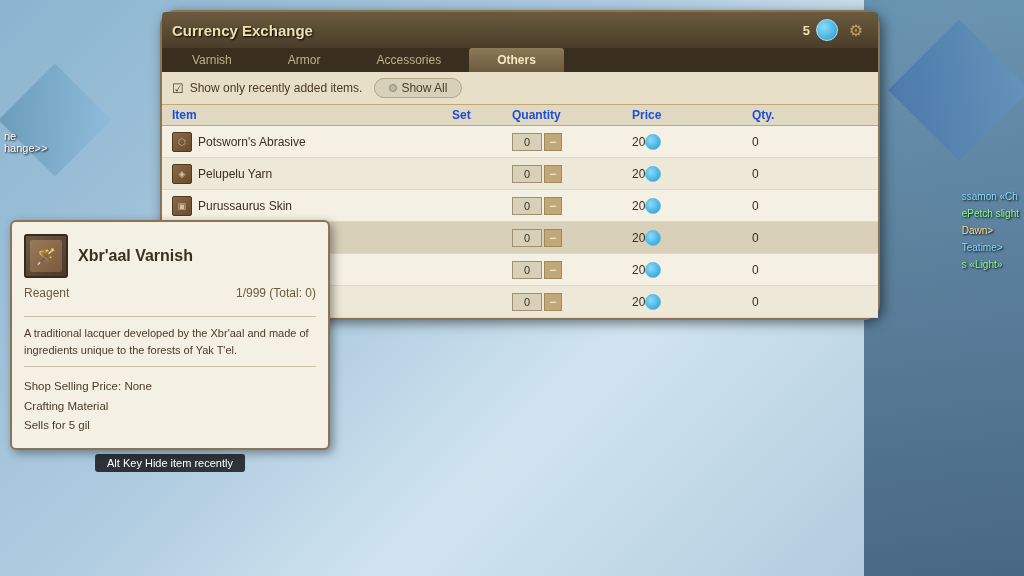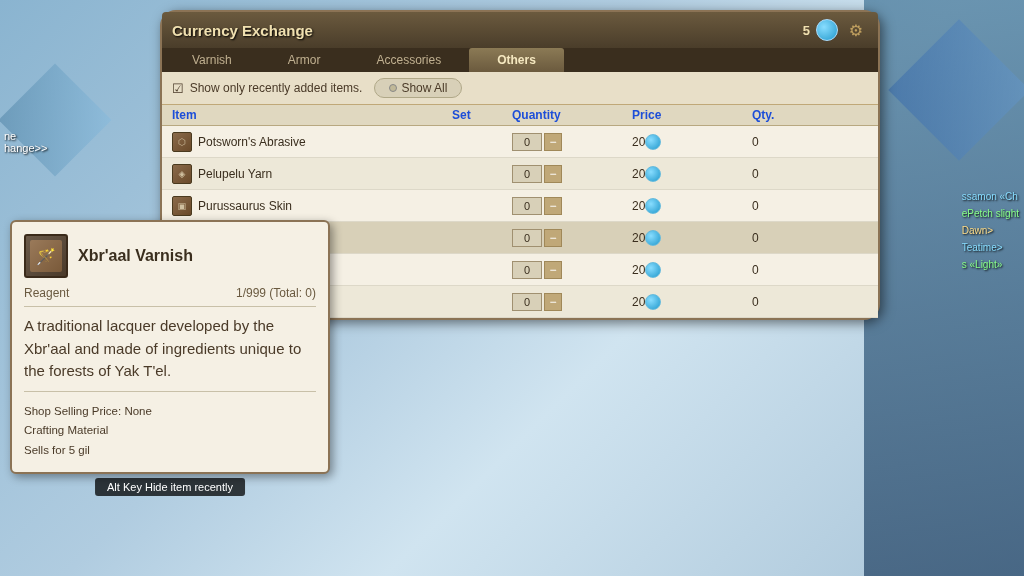--- a/index.html
+++ b/index.html
@@ -323,25 +323,25 @@
       color: #3a2e1e;
     }
 
     .popup-subtitle {
       display: flex;
       justify-content: space-between;
       font-size: 12px;
       color: #6a5a40;
       margin-bottom: 8px;
       border-bottom: 1px solid #c8c0a8;
-      padding-bottom: 6px;
+      padding-bottom: 16px;
     }
 
     .popup-description {
-      font-size: 15px;
+      font-size: 11px;
       color: #4a3a28;
       line-height: 1.5;
       margin-bottom: 10px;
       border-bottom: 1px solid #c8c0a8;
       padding-bottom: 8px;
     }
 
     .popup-details {
       font-size: 11.5px;
       color: #4a3a28;

